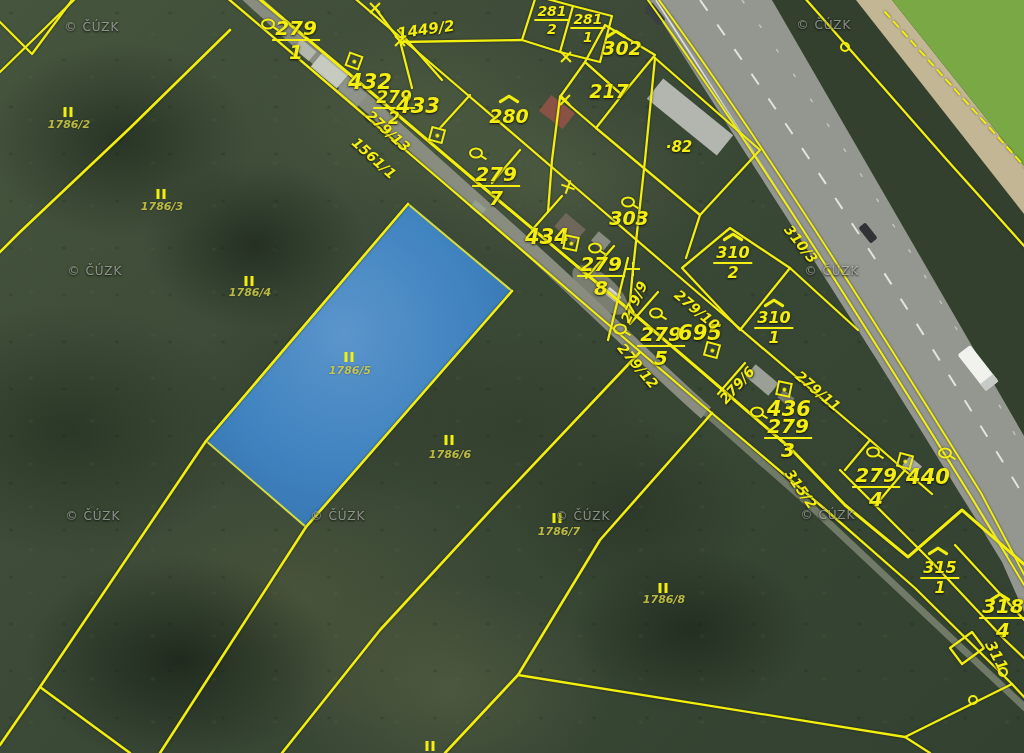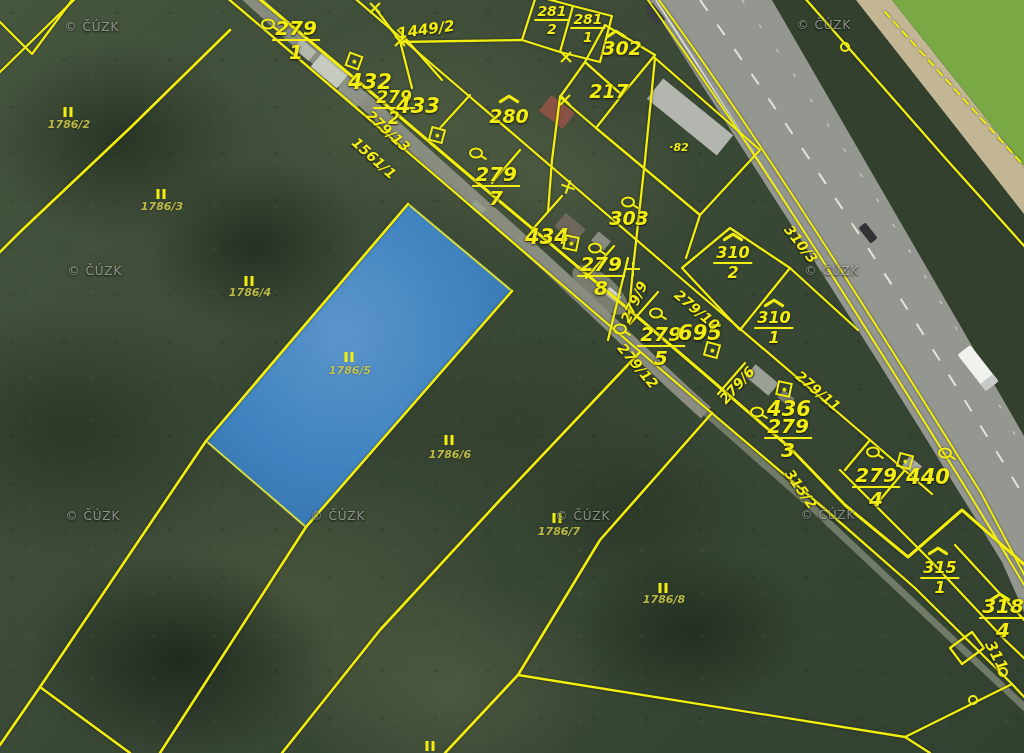--- a/index.html
+++ b/index.html
@@ -229,21 +229,21 @@
       <div class="lbl plain" style="left: 418px; top: 106px; transform: translate(-50%, -50%) rotate(0deg);">433</div>
       <div class="lbl plain" style="left: 547px; top: 237px; transform: translate(-50%, -50%) rotate(0deg);">434</div>
       <div class="lbl plain" style="left: 700px; top: 333px; transform: translate(-50%, -50%) rotate(0deg);">695</div>
       <div class="lbl plain" style="left: 789px; top: 409px; transform: translate(-50%, -50%) rotate(0deg);">436</div>
       <div class="lbl plain" style="left: 928px; top: 477px; transform: translate(-50%, -50%) rotate(0deg);">440</div>
       <div class="lbl plain" style="font-size: 19px; left: 509px; top: 116px; transform: translate(-50%, -50%) rotate(0deg);">280</div>
       <div class="lbl plain" style="font-size: 19px; left: 622px; top: 48px; transform: translate(-50%, -50%) rotate(0deg);">302</div>
       <div class="lbl plain" style="font-size: 19px; left: 609px; top: 91px; transform: translate(-50%, -50%) rotate(0deg);">217</div>
       <div class="lbl plain" style="font-size: 19px; left: 629px; top: 218px; transform: translate(-50%, -50%) rotate(0deg);">303</div>
       <div class="lbl plain" style="font-size: 15px; left: 426px; top: 30px; transform: translate(-50%, -50%) rotate(-8deg);">1449/2</div>
-      <div class="lbl plain" style="font-size: 11px; left: 679px; top: 147px; transform: translate(-50%, -50%) rotate(0deg);">·82</div>
+      <div class="lbl plain" style="font-size: 15px; left: 679px; top: 147px; transform: translate(-50%, -50%) rotate(0deg);">·82</div>
       <div class="lbl rot" style="left: 388px; top: 131px; transform: translate(-50%, -50%) rotate(42deg);">279/13</div>
       <div class="lbl rot" style="left: 374px; top: 158px; transform: translate(-50%, -50%) rotate(42deg);">1561/1</div>
       <div class="lbl rot" style="left: 634px; top: 302px; transform: translate(-50%, -50%) rotate(-65deg);">279/9</div>
       <div class="lbl rot" style="left: 697px; top: 310px; transform: translate(-50%, -50%) rotate(40deg);">279/10</div>
       <div class="lbl rot" style="left: 638px; top: 366px; transform: translate(-50%, -50%) rotate(50deg);">279/12</div>
       <div class="lbl rot" style="left: 737px; top: 385px; transform: translate(-50%, -50%) rotate(-48deg);">279/6</div>
       <div class="lbl rot" style="left: 818px; top: 391px; transform: translate(-50%, -50%) rotate(40deg);">279/11</div>
       <div class="lbl rot" style="left: 801px; top: 489px; transform: translate(-50%, -50%) rotate(55deg);">315/2</div>
       <div class="lbl rot" style="font-size: 15px; left: 996px; top: 656px; transform: translate(-50%, -50%) rotate(62deg);">311</div>
       <div class="lbl rot" style="left: 801px; top: 244px; transform: translate(-50%, -50%) rotate(52deg);">310/3</div>

